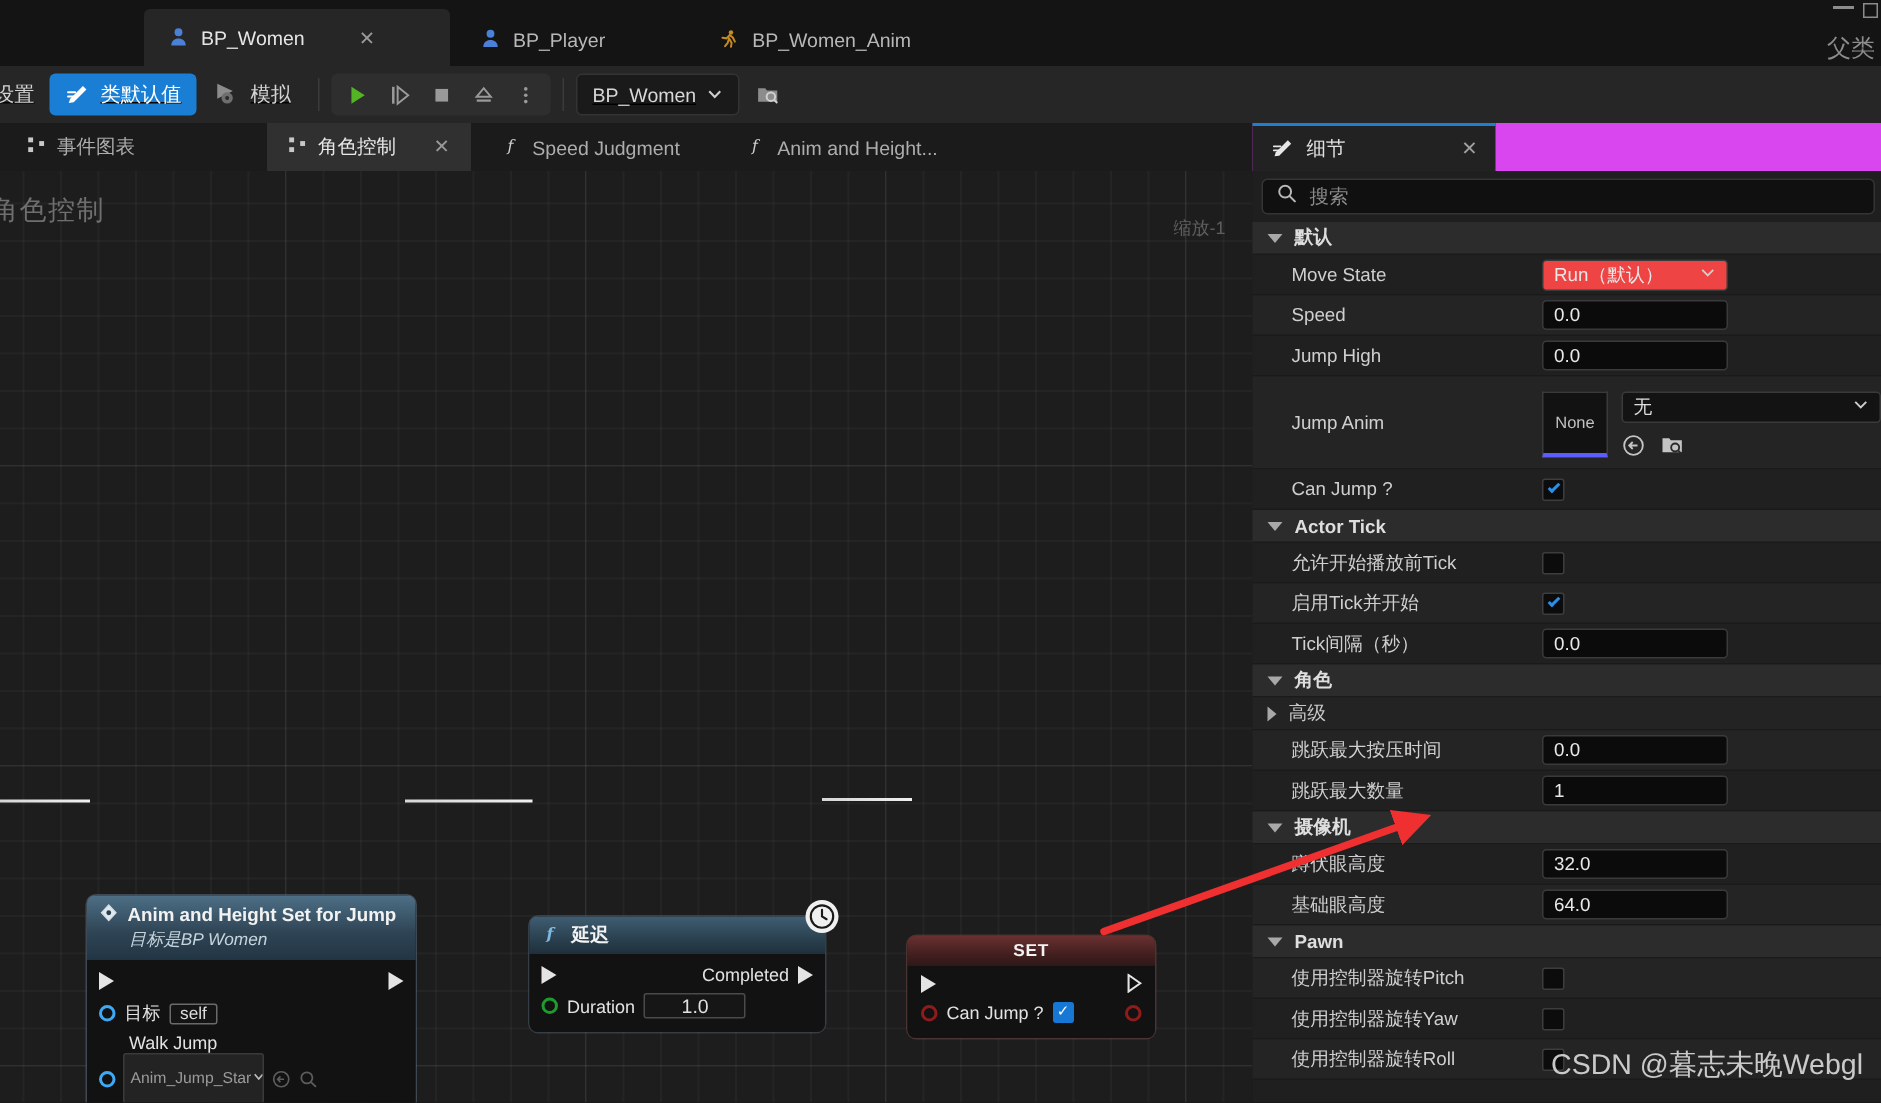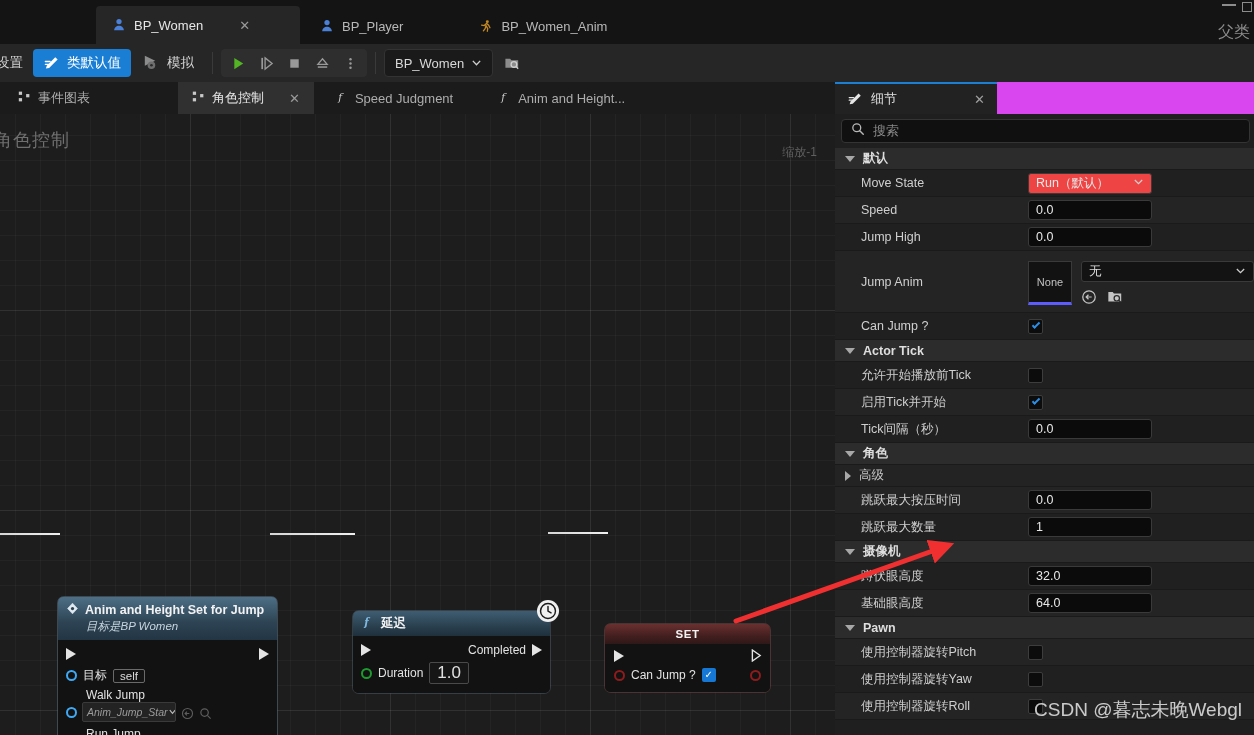--- a/index.html
+++ b/index.html
@@ -43,21 +43,21 @@
     background: #8c8c8c;
   }
   .closebox {
     position:absolute; right: 2px; top: 2px; width: 10px; height: 10px;
     border: 1px solid #8c8c8c;
   }
 
   
   .toolbar {
     position: absolute; left: 0; top: 44px; width: 1254px; height: 38px;
-    background: #262626; display: flex; align-items: center; padding-left: 0;
+    background: #262626; display: flex; align-items: center; padding-left: 0; text-decoration: underline;
   }
   .tbitem {
     display: flex; align-items: center; gap: 7px; height: 28px;
     padding: 0 10px; border-radius: 4px; font-size: 13.5px; color: #d4d4d4;
     cursor: pointer; white-space: nowrap;
   }
   .tbitem.primary { background: #1a7fd4; color: #fff; }
   .tbitem.first { margin-left: -14px; }
   .tbsep {
     width: 1px; height: 22px; background: #3a3a3a; margin: 0 8px;
@@ -150,23 +150,23 @@
   .pinlabel { font-size: 12px; color: #e2e2e2; }
   .selfbox {
     border: 1px solid #6a6a6a; border-radius: 2px; padding: 0px 6px;
     font-size: 11.5px; color: #dcdcdc; background: #141414;
   }
   .asset-group { padding: 1px 8px 4px 8px; }
   .asset-lbl { font-size: 12px; color: #e2e2e2; margin-left: 20px; }
   .asset-line { display:flex; align-items:center; gap: 5px; }
   .asset-combo {
     background:#232323; border:1px solid #3a3a3a; border-radius:2px;
-    height: 20px; width: 94px; display:flex; align-items:center;
+    height: 34px; width: 94px; display:flex; align-items:center;
     justify-content: space-between; padding: 0 4px;
-    font-size: 10.5px; color: #9b9b9b; overflow:hidden; white-space:nowrap;font-style:italic;
+    font-size: 10.5px; color: #9b9b9b; overflow:hidden; white-space:nowrap;
   }
   .mini-ico { width:13px;height:13px; opacity:.55; }
 
   
   #node-delay { left: 353px; top: 497px; width: 197px;
     background:#111; box-shadow: 0 0 0 1px rgba(80,95,110,0.5); }
   #node-delay .node-hdr {
     background: linear-gradient(180deg, #3f5d72 0%, #273c4a 70%, #1f303c 100%);
     display:flex;align-items:center;gap:7px;font-size:12.5px; padding:4px 9px;
   }
@@ -182,21 +182,21 @@
   #node-set .node-hdr {
     background: linear-gradient(180deg, #6a3030 0%, #431f1f 60%, #2e1818 100%);
     text-align:center; font-size: 11.5px; letter-spacing:.5px; padding:4px 8px;
   }
   .pin-bool { width:11px;height:11px;border-radius:50%;border:2.4px solid #8e1c1c;
               background: transparent; flex:none; }
   .pin-float { width:11px;height:11px;border-radius:50%;border:2.4px solid #1d9b2f;
                background: transparent; flex:none; }
   .numbox {
     background:#161616; border:1px solid #4a4a4a; border-radius:2px;
-    font-size: 17px; color: #e0e0e0; padding: 0 7px; min-width: 32px;
+    font-size: 13px; color: #e0e0e0; padding: 0 24px; min-width: 32px;
     text-align:center;
   }
   .cbx {
     width: 14px; height: 14px; background:#1678d4; border-radius:2px;
     display:flex;align-items:center;justify-content:center;
     color:#fff; font-size:10px; line-height:1;
   }
   .wire { position:absolute; height:2px;
     background: linear-gradient(90deg,#d6d6d6,#f0f0f0); }
 

